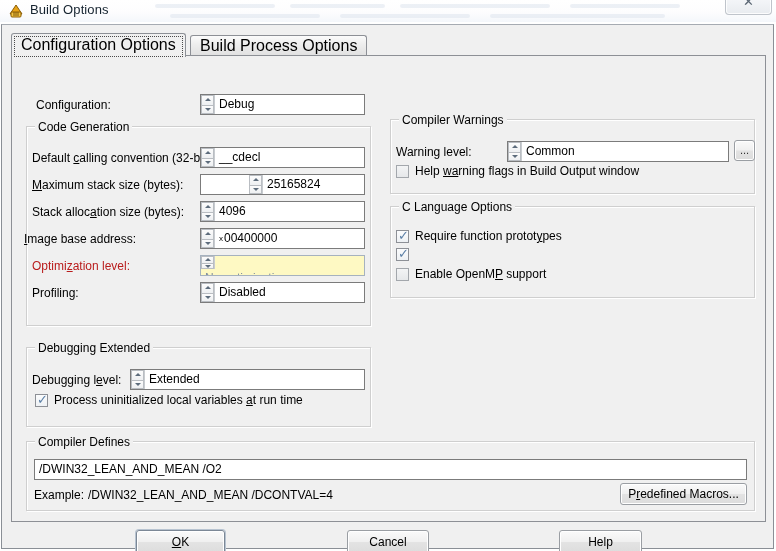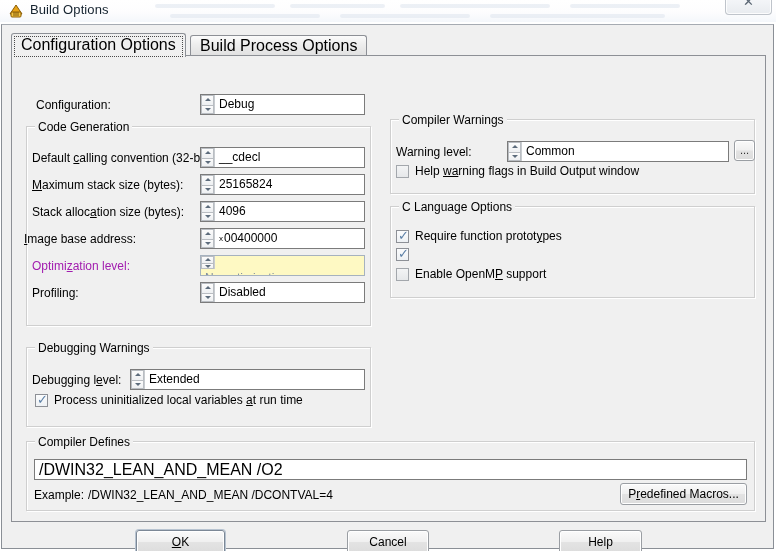--- a/index.html
+++ b/index.html
@@ -142,21 +142,21 @@
     white-space: nowrap;
   }
 
   
   .lbl {
     position: absolute;
     font-size: 12px;
     color: #000;
     white-space: nowrap;
   }
-  .lbl.disabled { color: #a21caf; }
+  .lbl.disabled { color: #b91c1c; }
   .ul { text-decoration: underline; }
 
   
   .spinfield {
     position: absolute;
     height: 21px;
     box-sizing: border-box;
     border: 1px solid #7b7b7b;
     background: #ffffff;
     display: flex;
@@ -218,21 +218,21 @@
     padding-right: 1px;
   }
 
   
   .textfield {
     position: absolute;
     height: 21px;
     box-sizing: border-box;
     border: 1px solid #7b7b7b;
     background: #ffffff;
-    font-size: 16px;
+    font-size: 12px;
     line-height: 19px;
     padding-left: 4px;
     color: #000;
     white-space: nowrap;
     overflow: hidden;
   }
 
   
   .checkrow {
     position: absolute;
@@ -361,21 +361,21 @@
               <i class="spin-arrow"></i>
             </div>
           <div class="spin-btn down">
               <i class="spin-arrow"></i>
             </div>
         </div>
         <div class="spin-value">__cdecl</div>
       </div>
 
       <div class="lbl" style="left:20px; top:122px;"><span></span><span class="ul">M</span><span>aximum stack size (bytes):</span></div>
-      <div class="spinfield" style="left:188px; top:118px; width:165px;">
+      <div class="spinfield" style="left:188px; top:118px; width:165px;padding-left:48px;">
         <div class="spin-btns">
           <div class="spin-btn up">
               <i class="spin-arrow"></i>
             </div>
           <div class="spin-btn down">
               <i class="spin-arrow"></i>
             </div>
         </div>
         <div class="spin-value">25165824</div>
       </div>
@@ -426,21 +426,21 @@
               <i class="spin-arrow"></i>
             </div>
           <div class="spin-btn down">
               <i class="spin-arrow"></i>
             </div>
         </div>
         <div class="spin-value">Disabled</div>
       </div>
 
       <div class="group" style="left:14px; top:291px; width:345px; height:80px;">
-        <div class="group-title">Debugging Warnings</div>
+        <div class="group-title">Debugging Extended</div>
       </div>
       <div class="lbl" style="left:20px; top:317px;"><span>Debugging l</span><span class="ul">e</span><span>vel:</span></div>
       <div class="spinfield" style="left:118px; top:313px; width:235px;">
         <div class="spin-btns">
           <div class="spin-btn up">
               <i class="spin-arrow"></i>
             </div>
           <div class="spin-btn down">
               <i class="spin-arrow"></i>
             </div>

